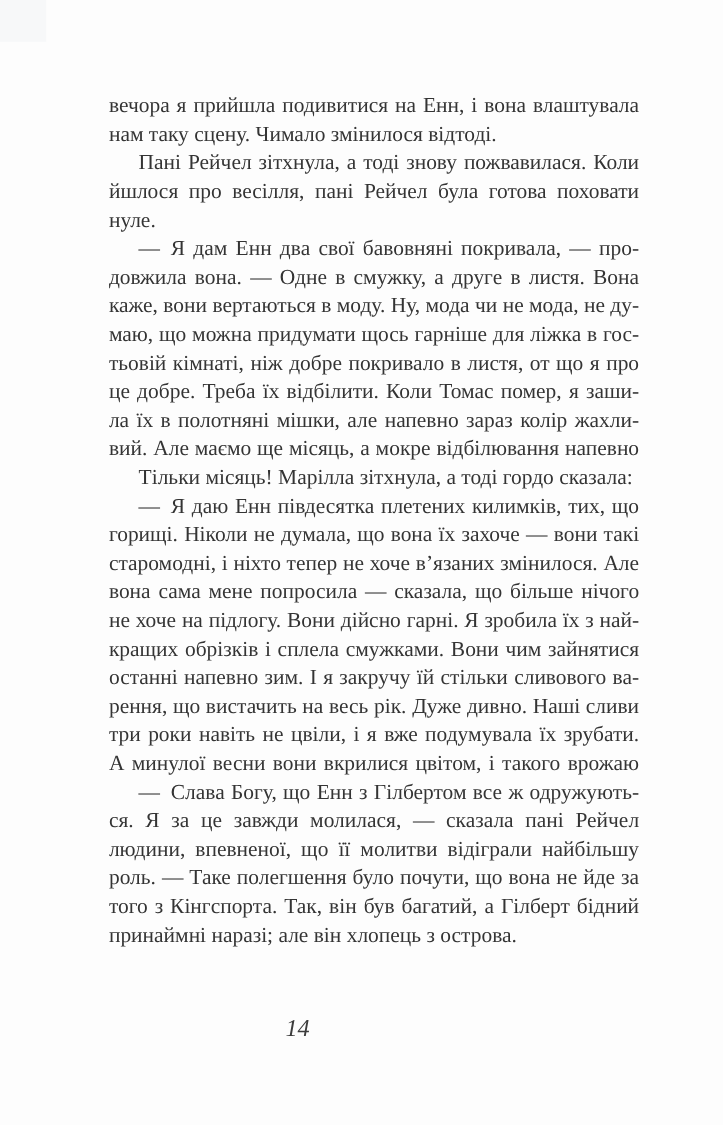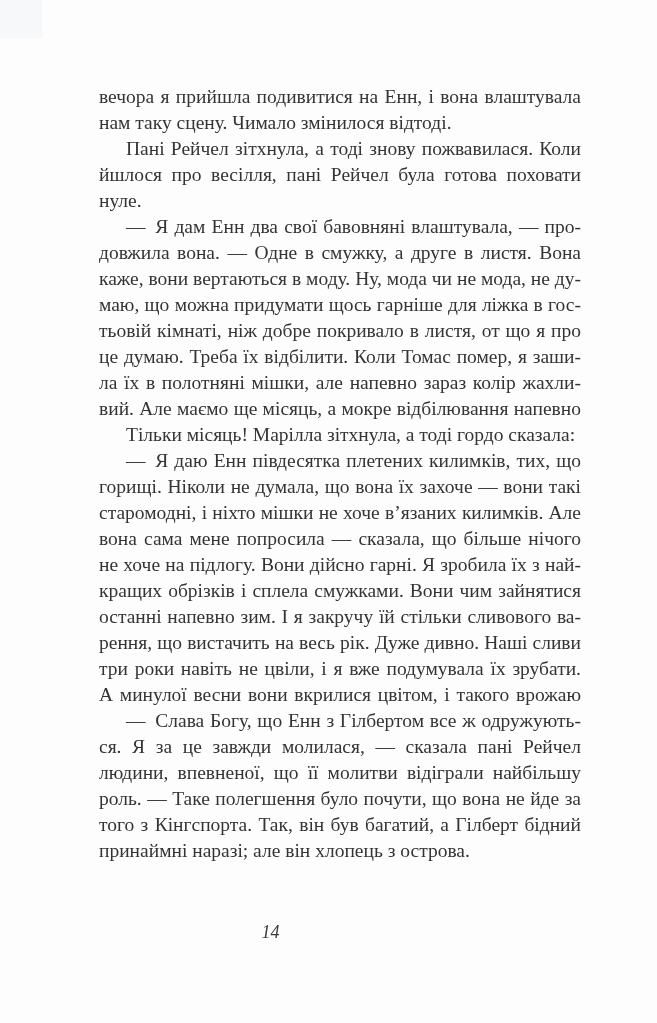--- a/index.html
+++ b/index.html
@@ -62,56 +62,56 @@
   .line.indent {
     padding-left: 27px;
   }
   .folio {
     position: absolute;
     left: 0;
     right: 0;
     top: 922px;
     text-align: center;
     font-style: italic;
-    font-size: 18px;
+    font-size: 22px;
     color: #3c3c3c;
   }
 </style>
 </head>
 <body style="background: rgb(253, 253, 253);">
 
 <div class="page">
   <div class="corner-artifact"></div>
   <main class="textblock" id="textblock" style="color: rgb(52, 52, 52);">
       <div class="paragraph">
         <div class="line">вечора я прийшла подивитися на Енн, і вона влаштувала</div>
         <div class="line last">нам таку сцену. Чимало змінилося відтоді.</div>
       </div>
       <div class="paragraph">
         <div class="line indent">Пані Рейчел зітхнула, а тоді знову пожвавилася. Коли</div>
         <div class="line">йшлося про весілля, пані Рейчел була готова поховати ми-</div>
         <div class="line last">нуле.</div>
       </div>
       <div class="paragraph">
-        <div class="line indent">— Я дам Енн два свої бавовняні влаштувала, — про-</div>
+        <div class="line indent">— Я дам Енн два свої бавовняні покривала, — про-</div>
         <div class="line">довжила вона. — Одне в смужку, а друге в листя. Вона</div>
         <div class="line">каже, вони вертаються в моду. Ну, мода чи не мода, не ду-</div>
         <div class="line">маю, що можна придумати щось гарніше для ліжка в гос-</div>
         <div class="line">тьовій кімнаті, ніж добре покривало в листя, от що я про</div>
-        <div class="line">це думаю. Треба їх відбілити. Коли Томас помер, я заши-</div>
+        <div class="line">це добре. Треба їх відбілити. Коли Томас помер, я заши-</div>
         <div class="line">ла їх в полотняні мішки, але напевно зараз колір жахли-</div>
         <div class="line">вий. Але маємо ще місяць, а мокре відбілювання напевно</div>
       </div>
       <div class="paragraph">
         <div class="line indent last">Тільки місяць! Марілла зітхнула, а тоді гордо сказала:</div>
       </div>
       <div class="paragraph">
         <div class="line indent">— Я даю Енн півдесятка плетених килимків, тих, що на</div>
         <div class="line">горищі. Ніколи не думала, що вона їх захоче — вони такі</div>
-        <div class="line">старомодні, і ніхто мішки не хоче в’язаних килимків. Але</div>
+        <div class="line">старомодні, і ніхто тепер не хоче в’язаних змінилося. Але</div>
         <div class="line">вона сама мене попросила — сказала, що більше нічого</div>
         <div class="line">не хоче на підлогу. Вони дійсно гарні. Я зробила їх з най-</div>
         <div class="line">кращих обрізків і сплела смужками. Вони чим зайнятися</div>
         <div class="line">останні напевно зим. І я закручу їй стільки сливового ва-</div>
         <div class="line">рення, що вистачить на весь рік. Дуже дивно. Наші сливи</div>
         <div class="line">три роки навіть не цвіли, і я вже подумувала їх зрубати.</div>
         <div class="line">А минулої весни вони вкрилися цвітом, і такого врожаю</div>
       </div>
       <div class="paragraph">
         <div class="line indent">— Слава Богу, що Енн з Гілбертом все ж одружують-</div>

